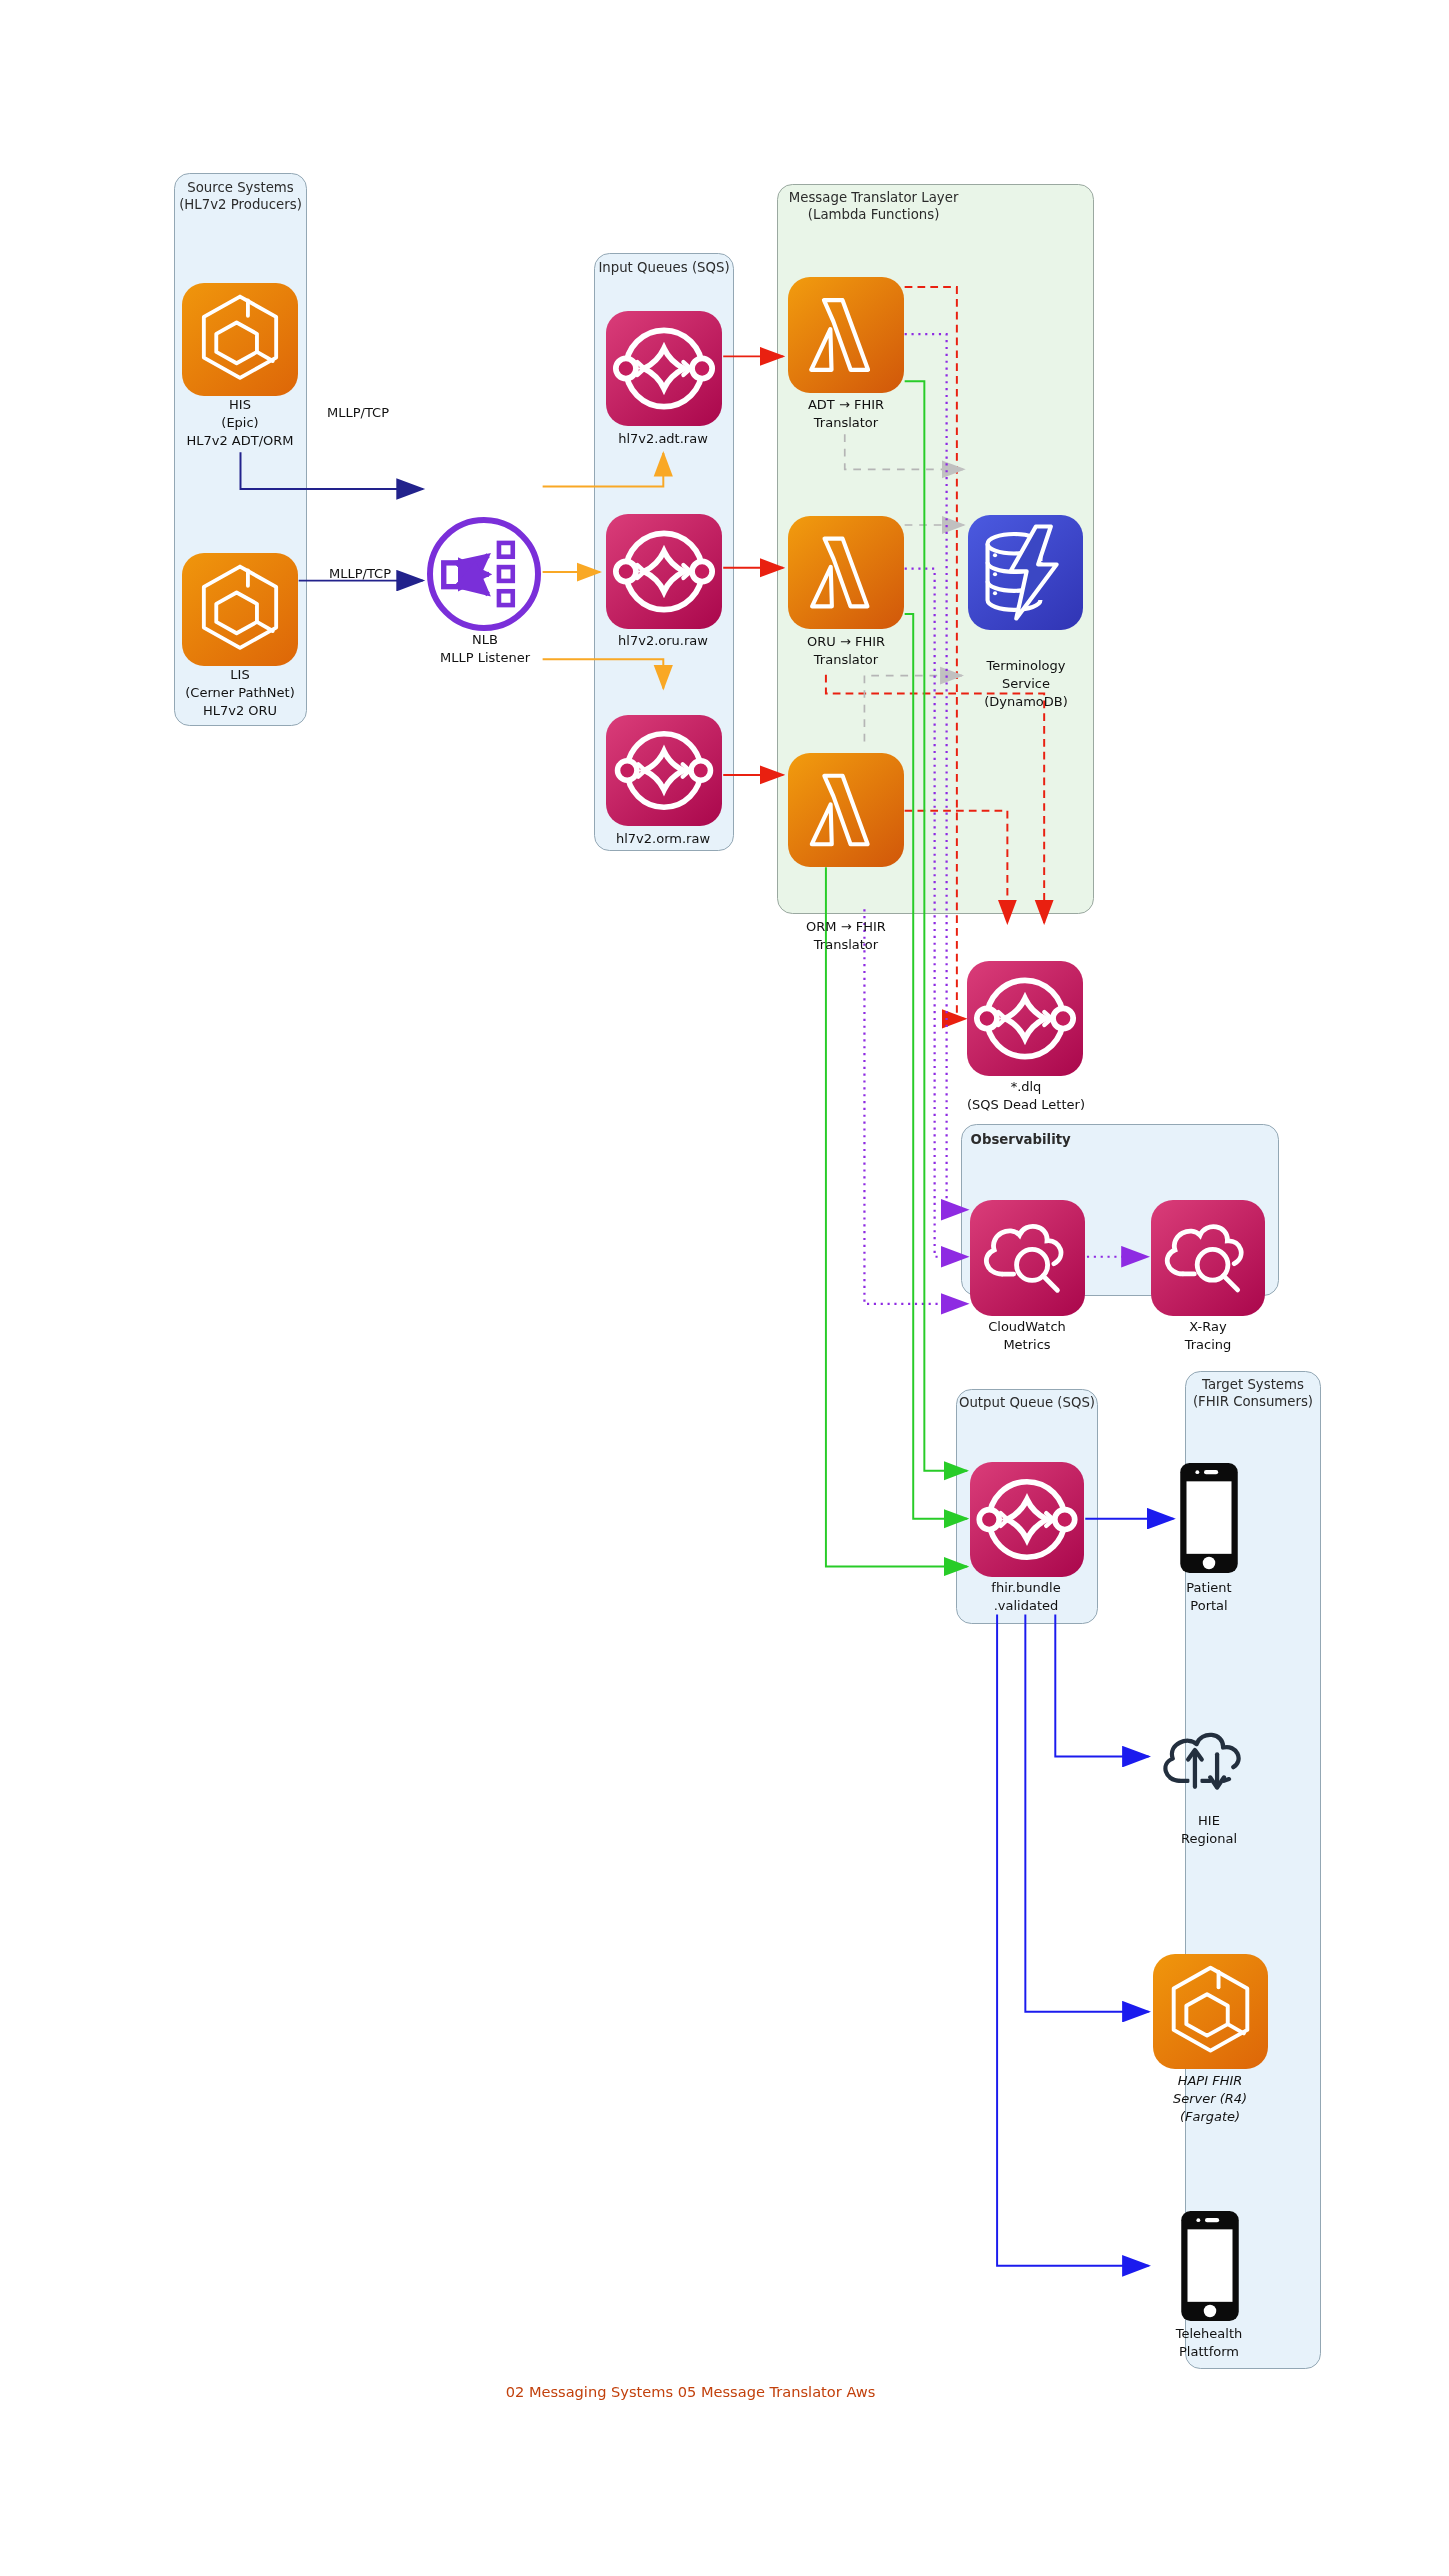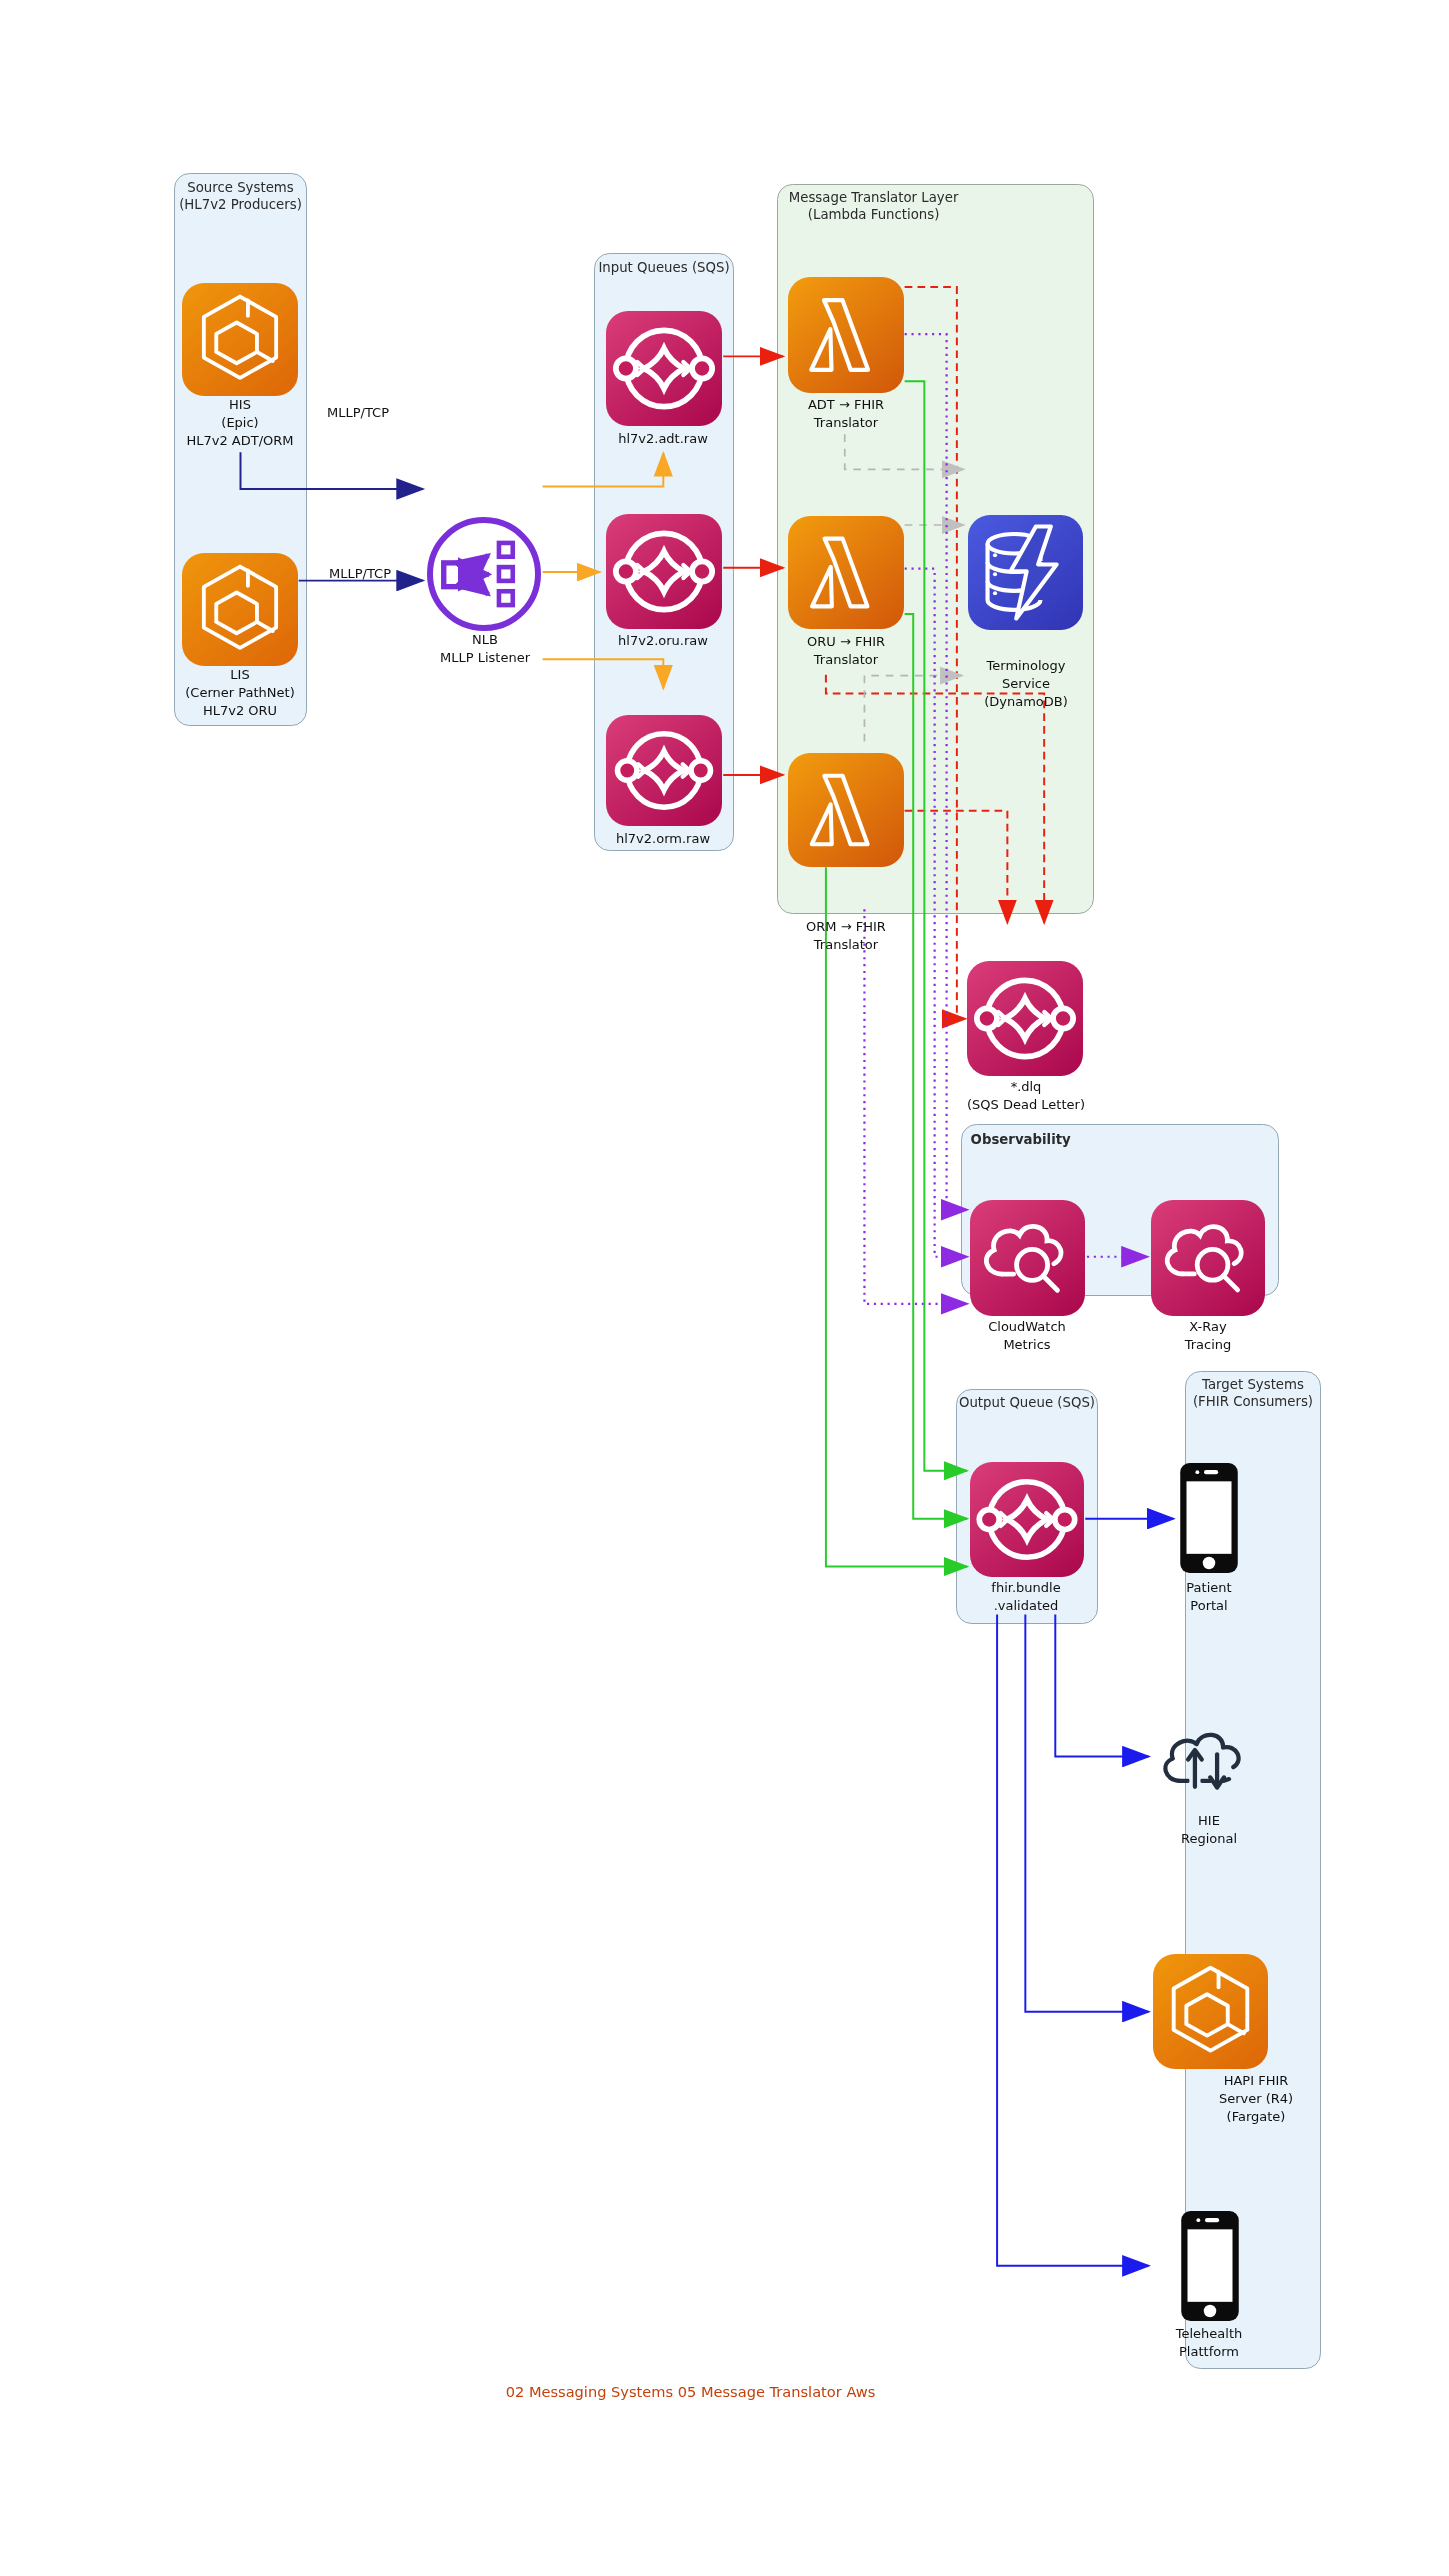--- a/index.html
+++ b/index.html
@@ -390,21 +390,21 @@
     </div>
 
   <div class="icon icon-res" style="left:1153px; top:1954px; width:115px; height:115px;">
     <svg viewBox="0 0 100 100">
         <path class="wh" d="M50,12 L82,30 L82,66 L50,84 L18,66 L18,30 Z"></path>
         <path class="wh" d="M57,15.5 L57,29"></path>
         <path class="wh" d="M47,35 L65,45 L65,61 L47,71 L29,61 L29,45 Z"></path>
         <path class="wh" d="M65,61 L79,69"></path>
       </svg>
   </div>
-  <div class="lbl" style="left:1179px; top:2072px;">
+  <div class="lbl" style="left:1133px; top:2072px;font-style:italic;">
       <div>HAPI FHIR</div>
       <div>Server (R4)</div>
       <div>(Fargate)</div>
     </div>
 
   <div class="icon" style="left:1180px; top:2209px; width:60px; height:114px;">
     <svg viewBox="0 0 72 134">
         <rect x="1.5" y="1" width="69" height="132" rx="11" fill="#0b0b0b"></rect>
         <rect x="9" y="23" width="54" height="87" fill="#fff"></rect>
         <circle cx="36" cy="121" r="7.5" fill="#fff"></circle>

